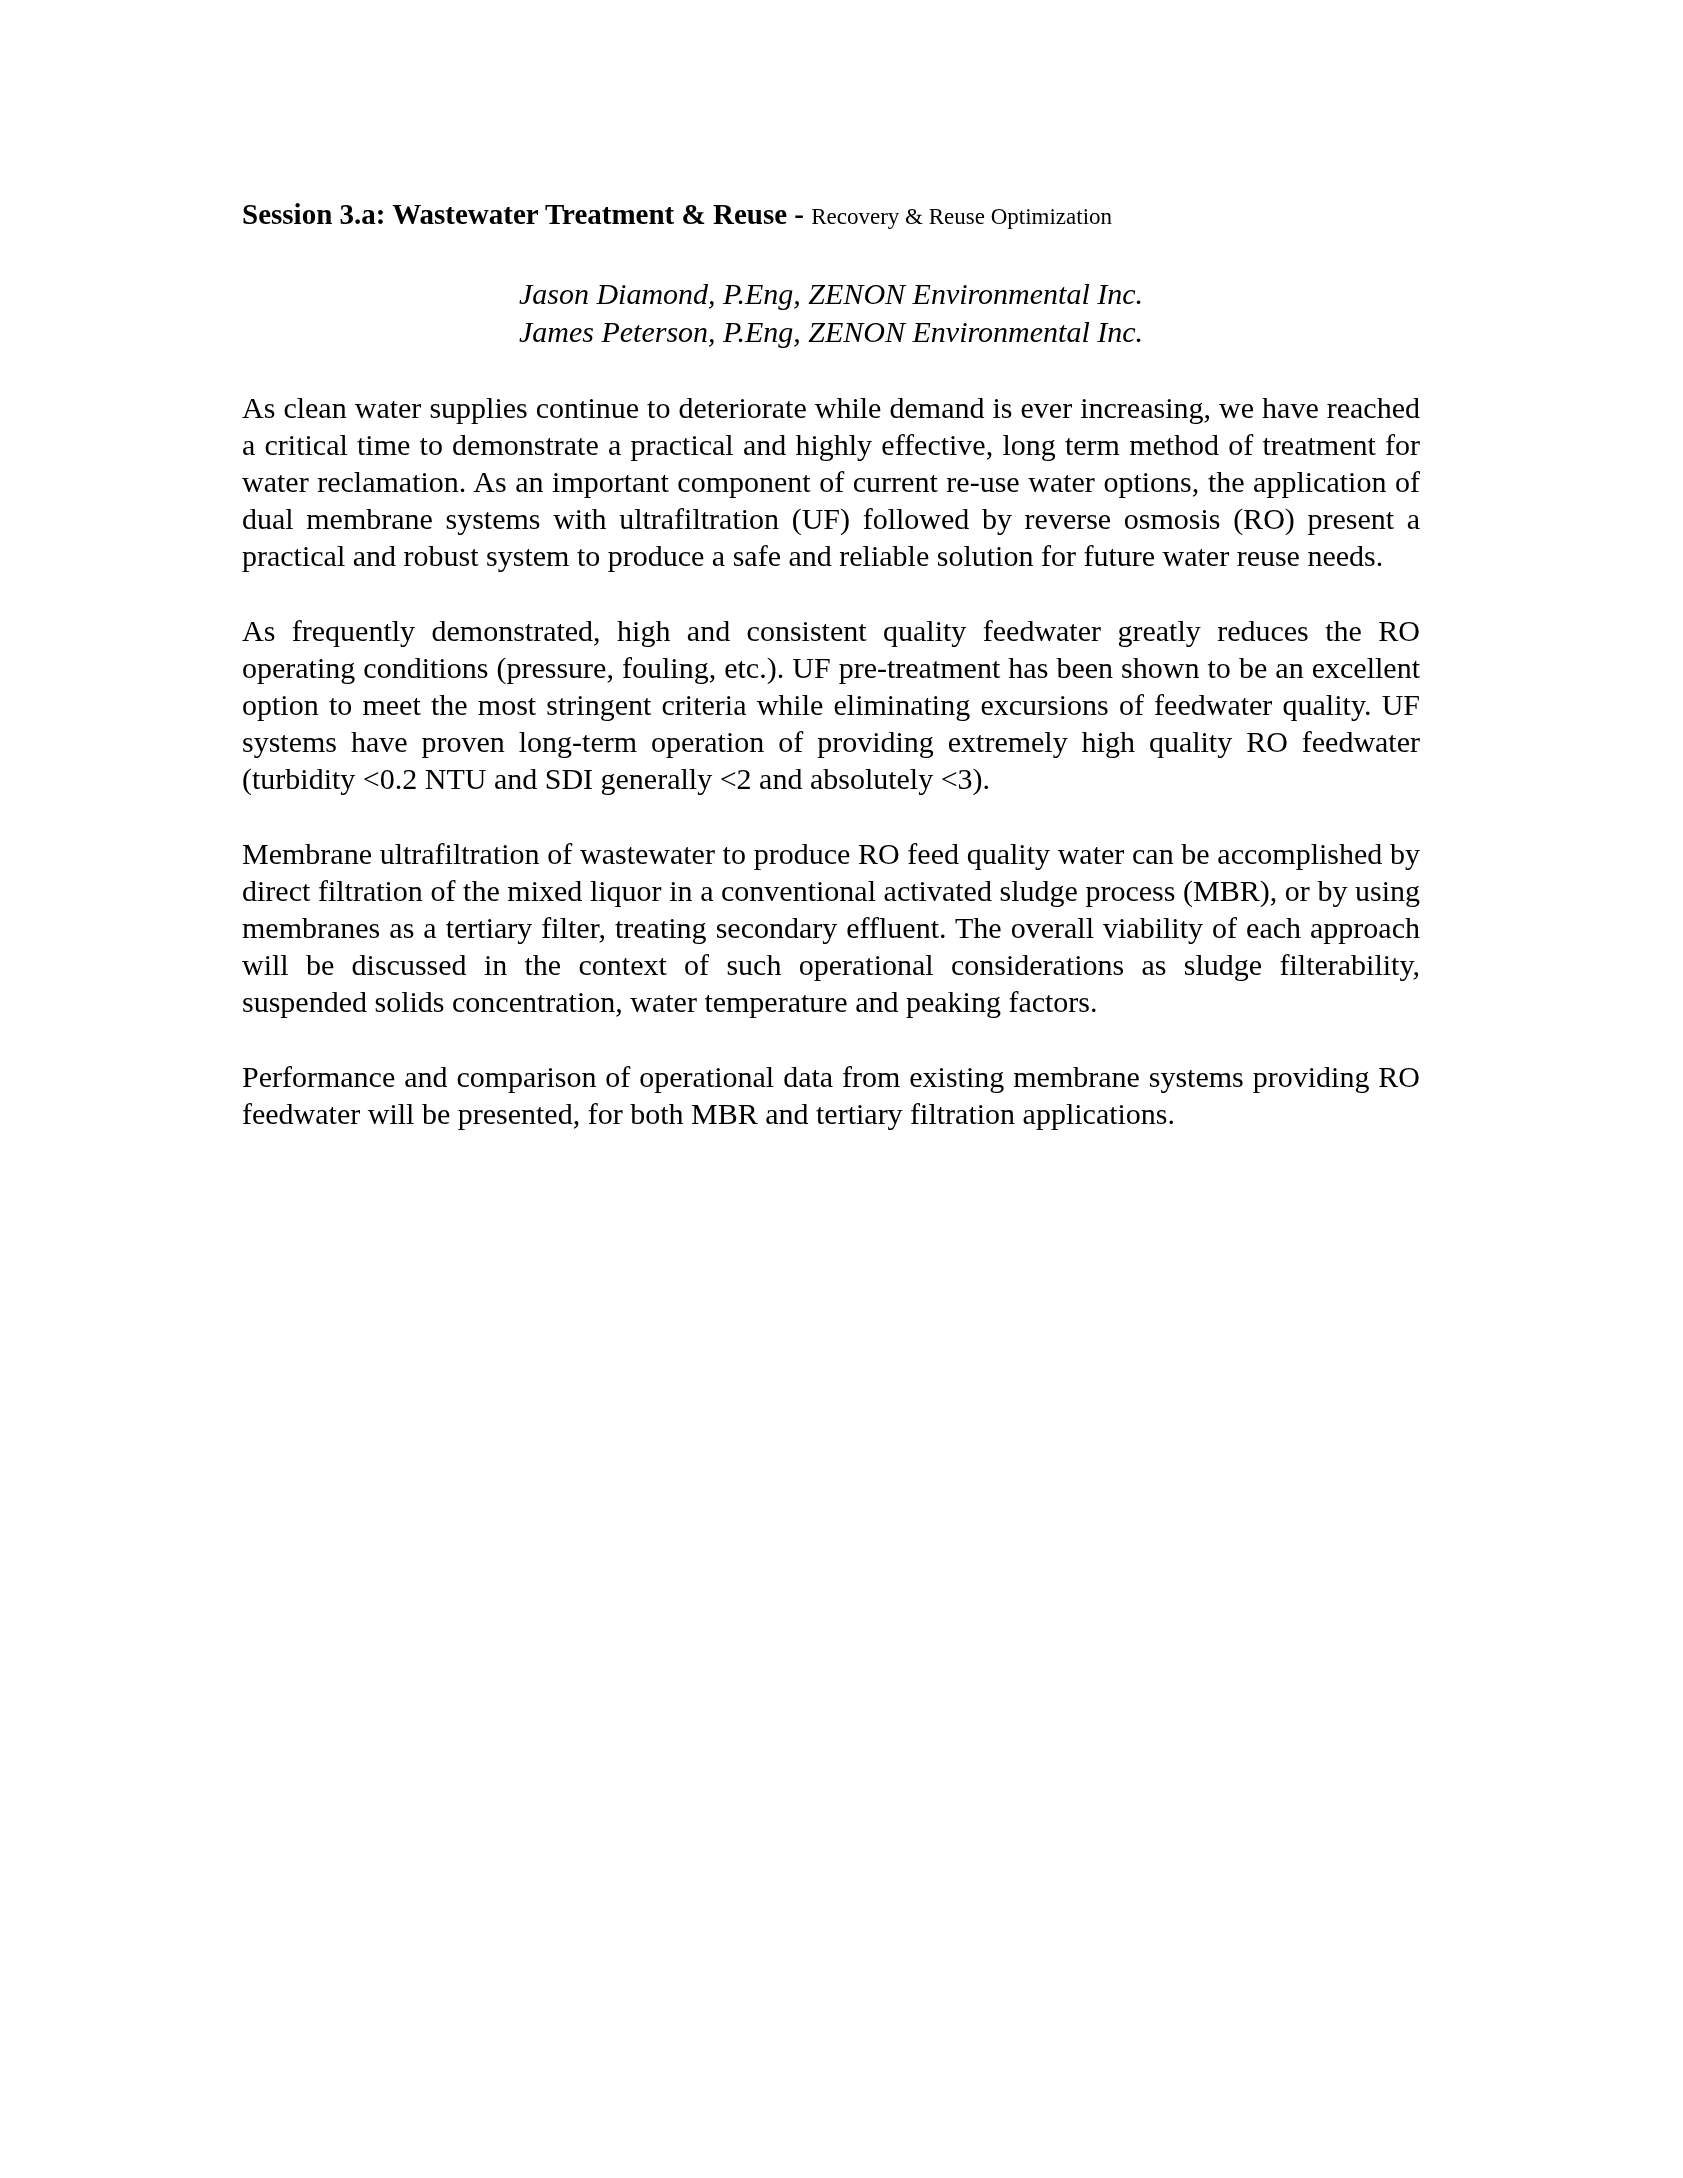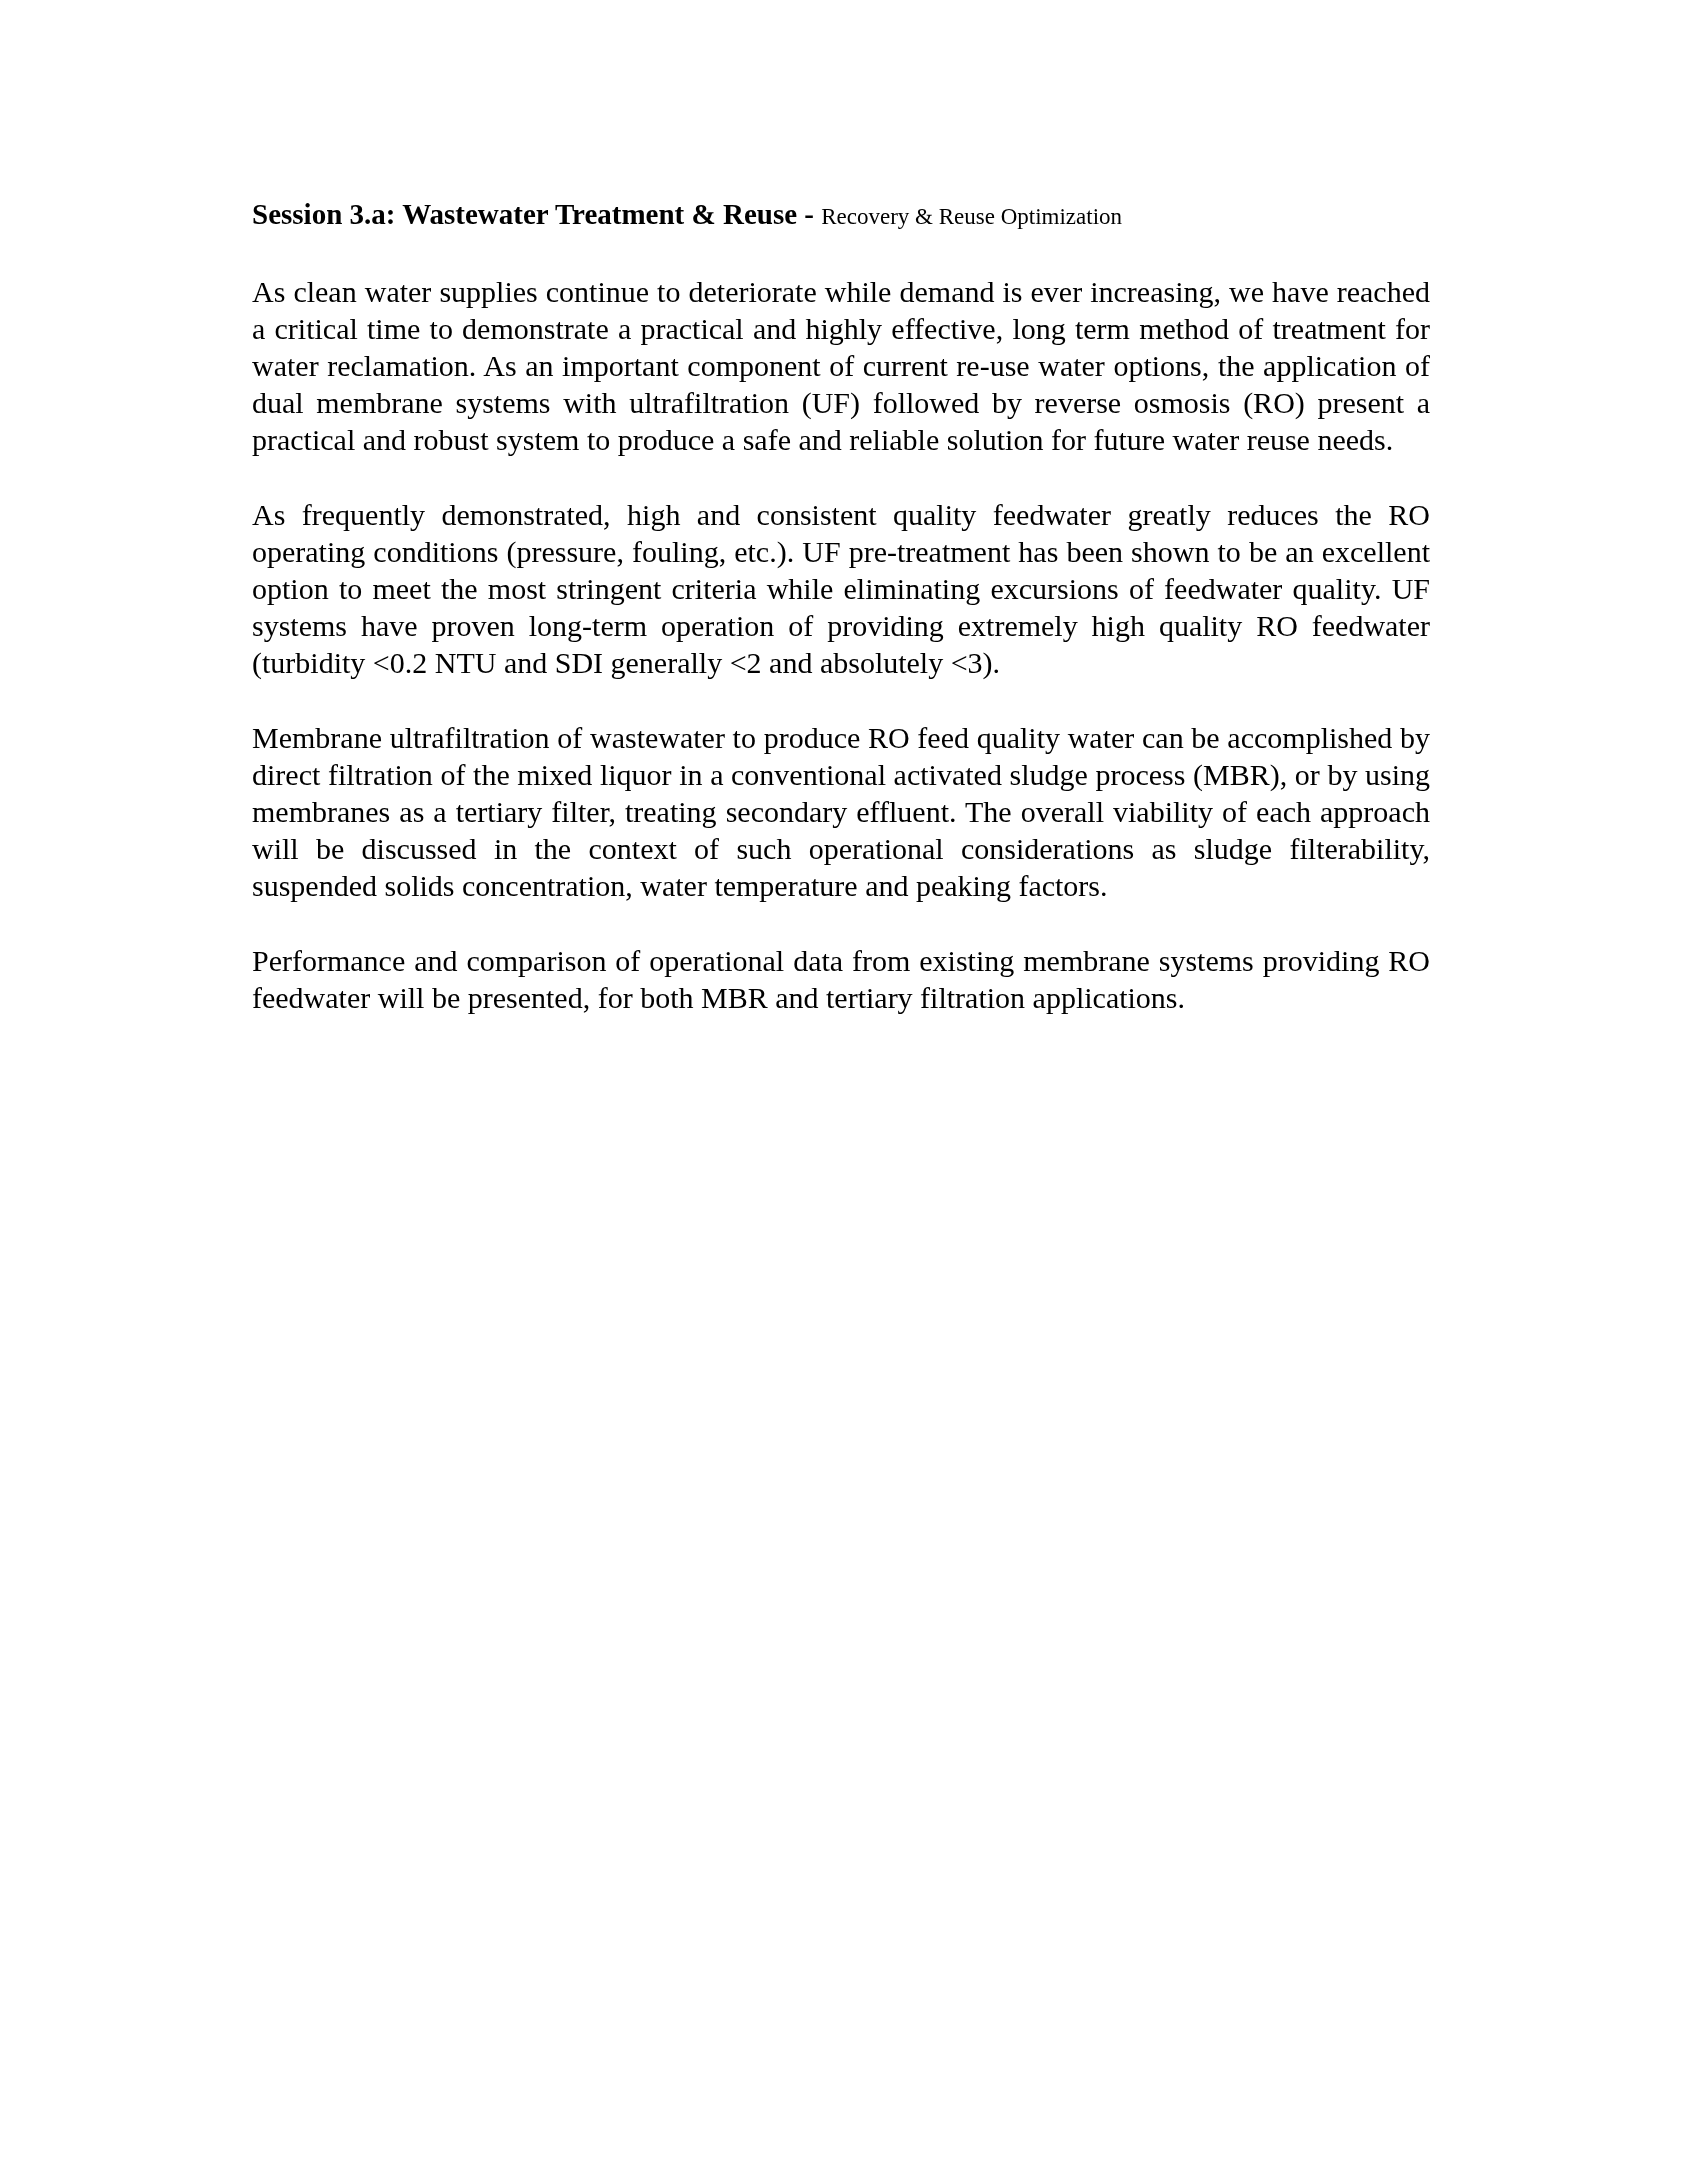--- a/index.html
+++ b/index.html
@@ -1,38 +1,42 @@
 <!DOCTYPE html>
 <html><head>
 <meta charset="utf-8">
 <style>
   html, body { margin: 0; padding: 0; background: #ffffff; }
   body { width: 1683px; height: 2178px; position: relative; overflow: hidden;
          font-family: "Liberation Serif", "DejaVu Serif", serif; color: #000; }
-  .page { position: absolute; left: 252px; top: 196px; width: 1178px; }
+  .page { position: absolute; left: 242px; top: 196px; width: 1178px; }
   .session { font-size: 29px; line-height: 36px; margin: 0; white-space: nowrap; }
   .session .main { font-weight: bold; }
   .session .sub { font-size: 23px; font-weight: normal; }
   .title { font-weight: bold; font-size: 30px; line-height: 38px; text-align: center; margin: 36px 0 0 0; }
   .title span { display: block; }
   .authors { font-style: italic; font-size: 30px; line-height: 38px; text-align: center; margin: 40px 0 0 0; }
   .authors span { display: block; }
   .body { margin-top: 38px; }
   .body p { font-size: 30px; line-height: 37px; text-align: justify; margin: 0 0 38px 0; }
 </style>
 </head>
 <body>
 
 <div class="page">
   <p class="session">
     <span class="main">Session 3.a: Wastewater Treatment &amp; Reuse -</span>
     <span class="sub">Recovery &amp; Reuse Optimization</span>
   </p>
 
 
+  <div class="authors">
+    <span>Jason Diamond, P.Eng, ZENON Environmental Inc.</span>
+    <span>James Peterson, P.Eng, ZENON Environmental Inc.</span>
+  </div>
 
   <div class="body">
     <p>As clean water supplies continue to deteriorate while demand is ever increasing, we have reached a critical time to demonstrate a practical and highly effective, long term method of treatment for water reclamation.  As an important component of current re-use water options, the application of dual membrane systems with ultrafiltration (UF) followed by reverse osmosis (RO) present a practical and robust system to produce a safe and reliable solution for future water reuse needs.</p>
     <p>As frequently demonstrated, high and consistent quality feedwater greatly reduces the RO operating conditions (pressure, fouling, etc.).  UF pre-treatment has been shown to be an excellent option to meet the most stringent criteria while eliminating excursions of feedwater quality.  UF systems have proven long-term operation of providing extremely high quality RO feedwater (turbidity &lt;0.2 NTU and SDI generally &lt;2 and absolutely &lt;3).</p>
     <p>Membrane ultrafiltration of wastewater to produce RO feed quality water can be accomplished by direct filtration of the mixed liquor in a conventional activated sludge process (MBR), or by using membranes as a tertiary filter, treating secondary effluent. The overall viability of each approach will be discussed in the context of such operational considerations as sludge filterability, suspended solids concentration, water temperature and peaking factors.</p>
     <p>Performance and comparison of operational data from existing membrane systems providing RO feedwater will be presented, for both MBR and tertiary filtration applications.</p>
   </div>
 </div>
 
 

